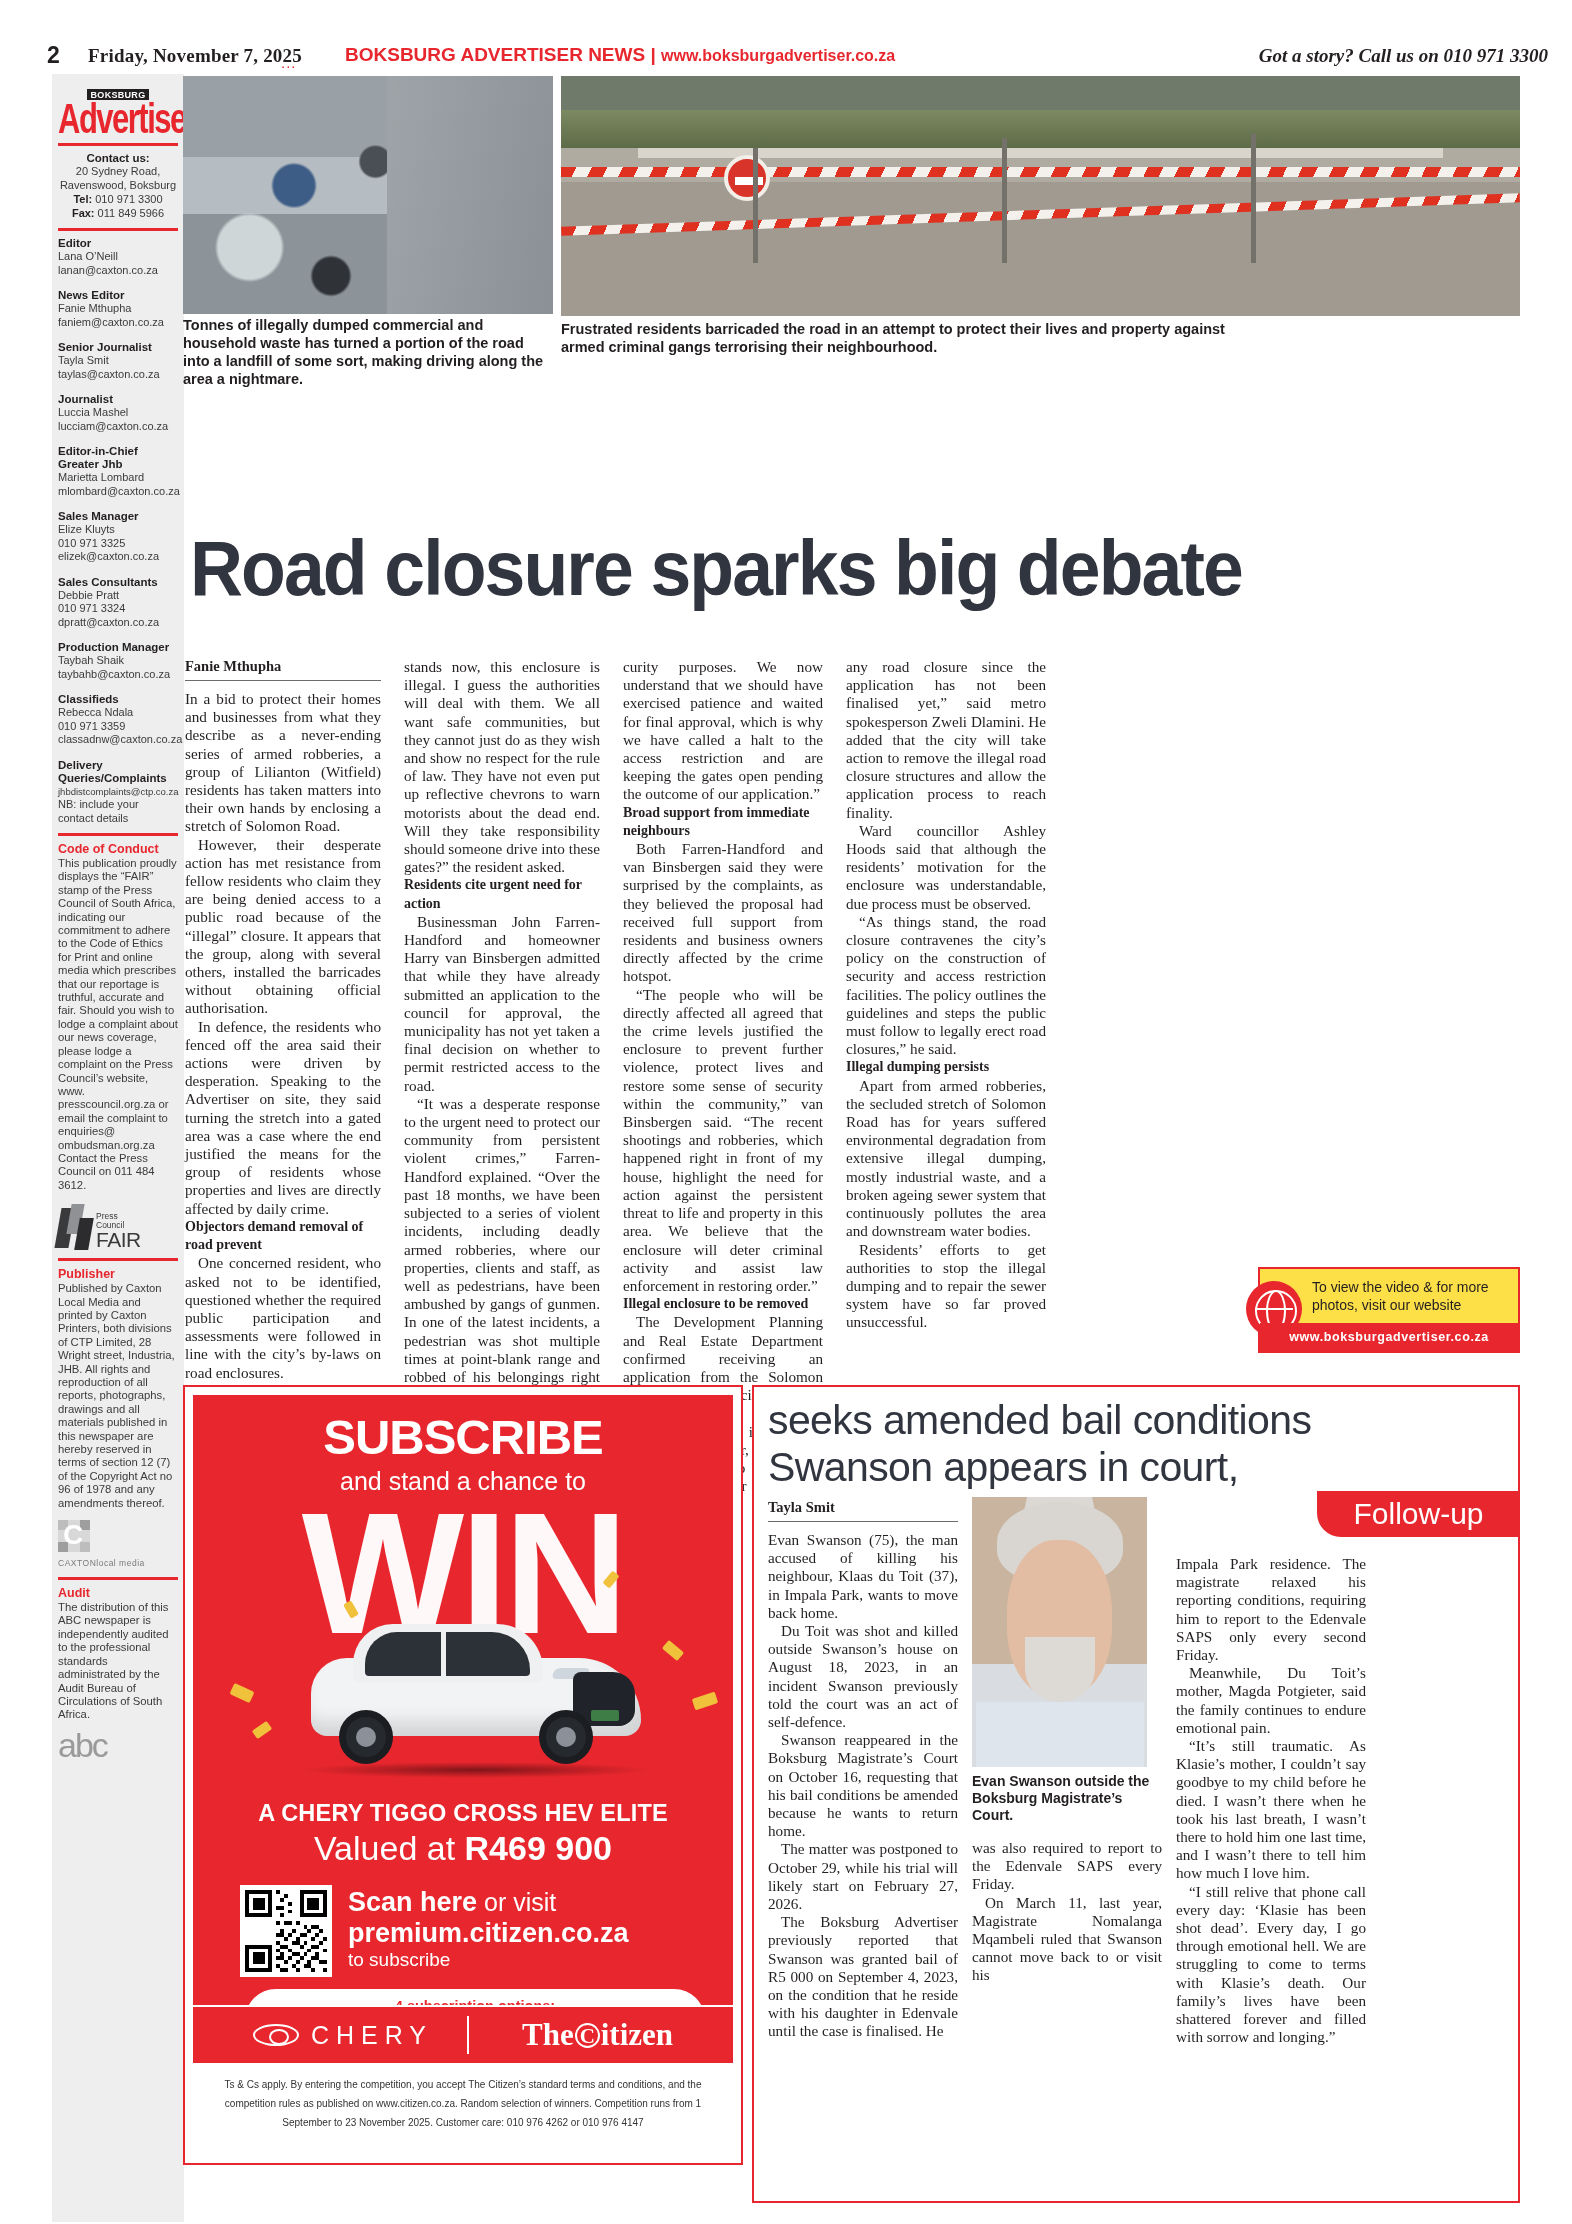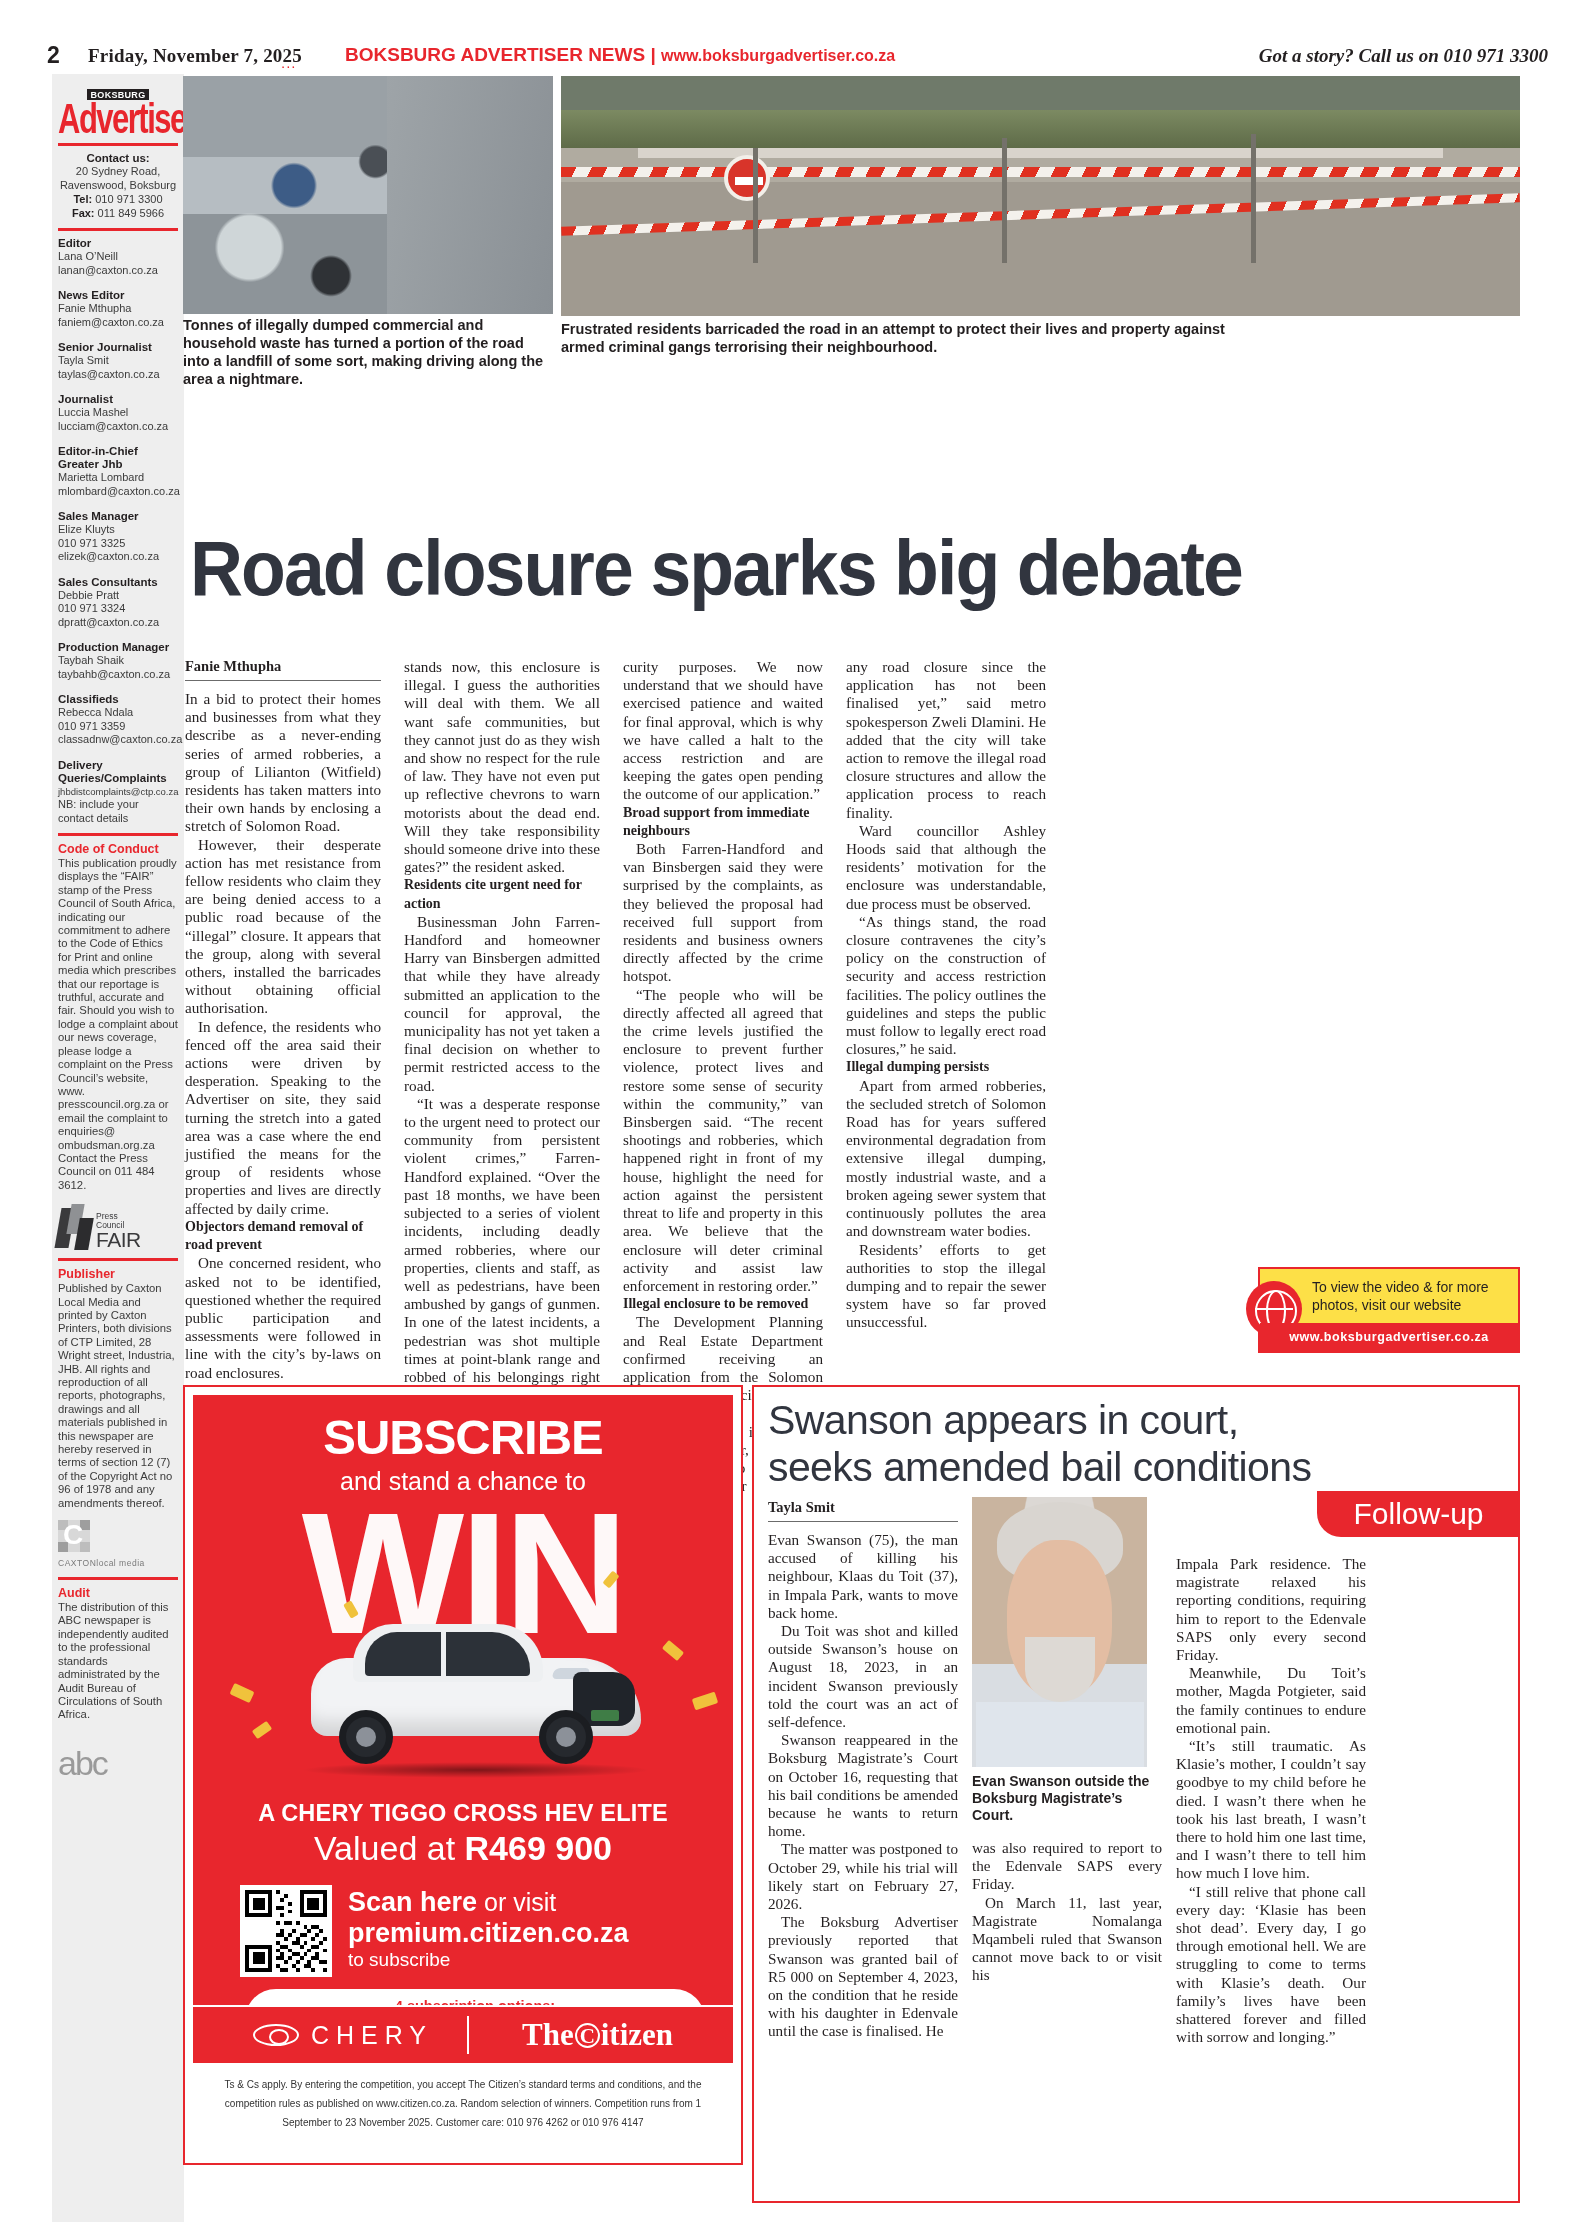--- a/index.html
+++ b/index.html
@@ -81,21 +81,21 @@
       linear-gradient(#bdbdbd,#bdbdbd) 0 0/10px 10px no-repeat,
       linear-gradient(#9e9e9e,#9e9e9e) 22px 0/10px 10px no-repeat,
       linear-gradient(#9e9e9e,#9e9e9e) 0 22px/10px 10px no-repeat,
       linear-gradient(#bdbdbd,#bdbdbd) 22px 22px/10px 10px no-repeat,
       #d8d8d8;
       position:relative; }
   .cax-mark::after{content:"C";position:absolute;left:5px;top:-1px;font-size:28px;font-weight:bold;color:#fff;font-family:"Liberation Sans",sans-serif;}
   .cax-word { font-size: 15px; color:#7a7a7a; letter-spacing:.5px; }
   .cax-word span { font-size: 8.5px; }
 
-  .abc { font-size: 34px; color:#9a9a9a; letter-spacing:-2px; margin-top: 22px; font-family:"Liberation Sans",sans-serif;}
+  .abc { font-size: 34px; color:#9a9a9a; letter-spacing:-2px; margin-top: 4px; font-family:"Liberation Sans",sans-serif;}
 
   
   .photo { position:absolute; background:#b9b5ae; overflow:hidden; }
   .cap { position:absolute; font-size: 14.5px; font-weight: bold; line-height: 18px; }
 
   
   .headline {
     position:absolute; left: 190px; top: 530px; width: 1330px;
     font-size: 78px; font-weight: bold; color: #31353f;
     font-family: "Liberation Sans", sans-serif;
@@ -537,22 +537,22 @@
         <span class="cc">C</span>
         <span>itizen</span>
     </div>
   </div>
 
   <div class="ad-terms">Ts &amp; Cs apply. By entering the competition, you accept The Citizen’s standard terms and conditions, and the competition rules as published on www.citizen.co.za. Random selection of winners. Competition runs from 1 September to 23 November 2025. Customer care: 010 976 4262 or 010 976 4147</div>
 </div>
 
 <div class="sw-box">
   <div class="sw-head">
+    <div>seeks amended bail conditions</div>
     <div>Swanson appears in court,</div>
-    <div>seeks amended bail conditions</div>
   </div>
   <div class="followup" style="top:104px;">Follow-up</div>
 
   <div class="art" style="left:14px;top:112px;width:190px;">
     <div class="byline">Tayla Smit</div>
     <div class="bylinerule"></div>
     <div class="body">
       <p class="first">Evan Swanson (75), the man accused of killing his neighbour, Klaas du Toit (37), in Impala Park, wants to move back home.</p>
       <p>Du Toit was shot and killed outside Swanson’s house on August 18, 2023, in an incident Swanson previously told the court was an act of self-defence.</p>
       <p>Swanson reappeared in the Boksburg Magistrate’s Court on October 16, requesting that his bail conditions be amended because he wants to return home.</p>

